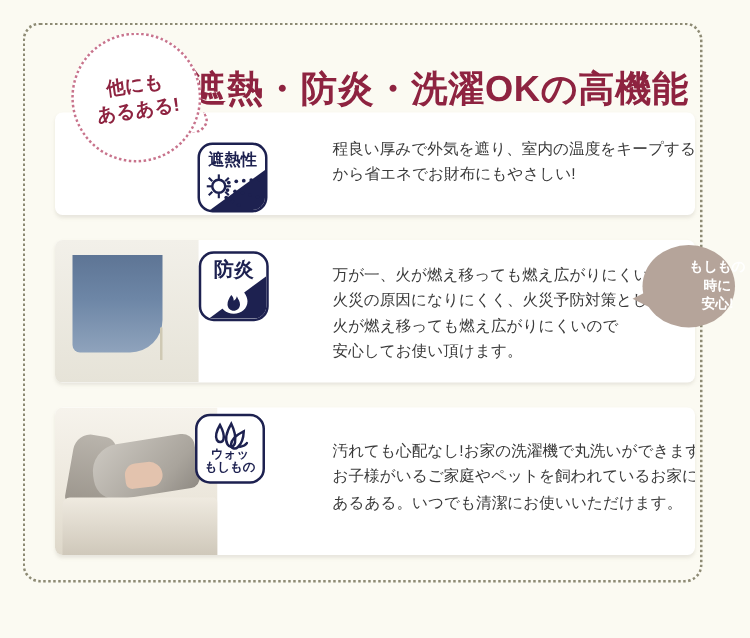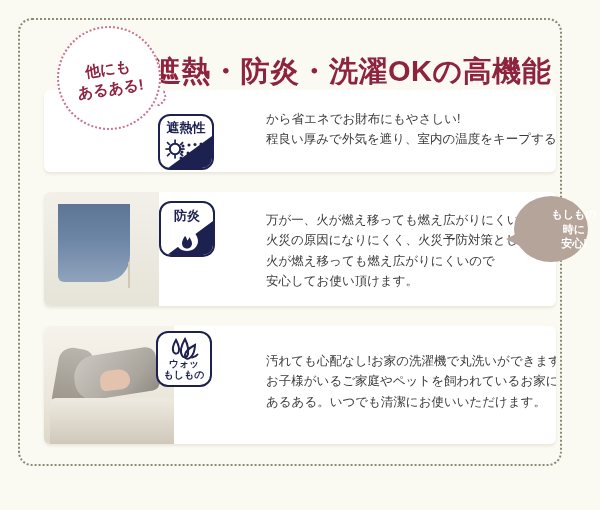--- a/index.html
+++ b/index.html
@@ -201,21 +201,21 @@
   .badge .badge-label {
     position: absolute;
     width: 100%;
     text-align: center;
     color: #1d2150;
     font-weight: bold;
     line-height: 1.05;
     z-index: 4;
   }
   #badge-1 .badge-label { top: 5px; font-size: 13px; }
-  #badge-2 .badge-label { top: 6px; font-size: 13px; }
+  #badge-2 .badge-label { top: 6px; font-size: 16px; }
   #badge-3 .badge-label { top: 26px; font-size: 10px; }
 
   
   .card-text {
     position: absolute;
     color: #3a3a3a;
     font-size: 12.5px;
     line-height: 1.62;
     white-space: nowrap;
   }
@@ -304,22 +304,22 @@
         <circle cx="46" cy="41.5" r="1.5"></circle>
         <circle cx="21" cy="42" r="1.5"></circle>
           <circle cx="26" cy="45" r="1.5"></circle>
         <circle cx="31" cy="48" r="1.5"></circle>
       </g>
     </svg>
     <span class="badge-label">遮熱性</span>
   </div>
 
   <div class="card-text" id="text-1">
+    <span class="tline">程良い厚みで外気を遮り、室内の温度をキープする</span>
     <span class="tline">から省エネでお財布にもやさしい!</span>
-    <span class="tline">程良い厚みで外気を遮り、室内の温度をキープする</span>
   </div>
 </div>
 
 <div class="card" id="card-2">
 
   <div class="card-photo" id="photo-2">
     <div class="ph-curtain"></div>
   </div>
 
   <div class="badge" id="badge-2">

